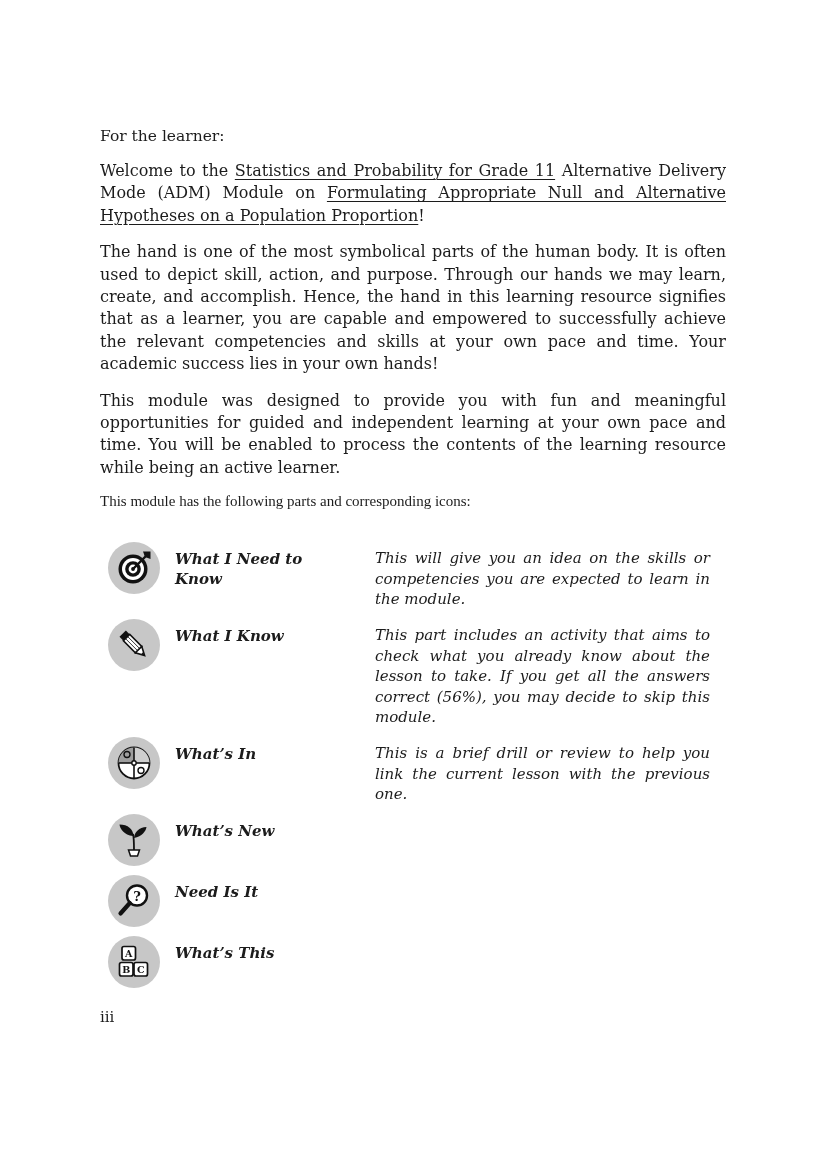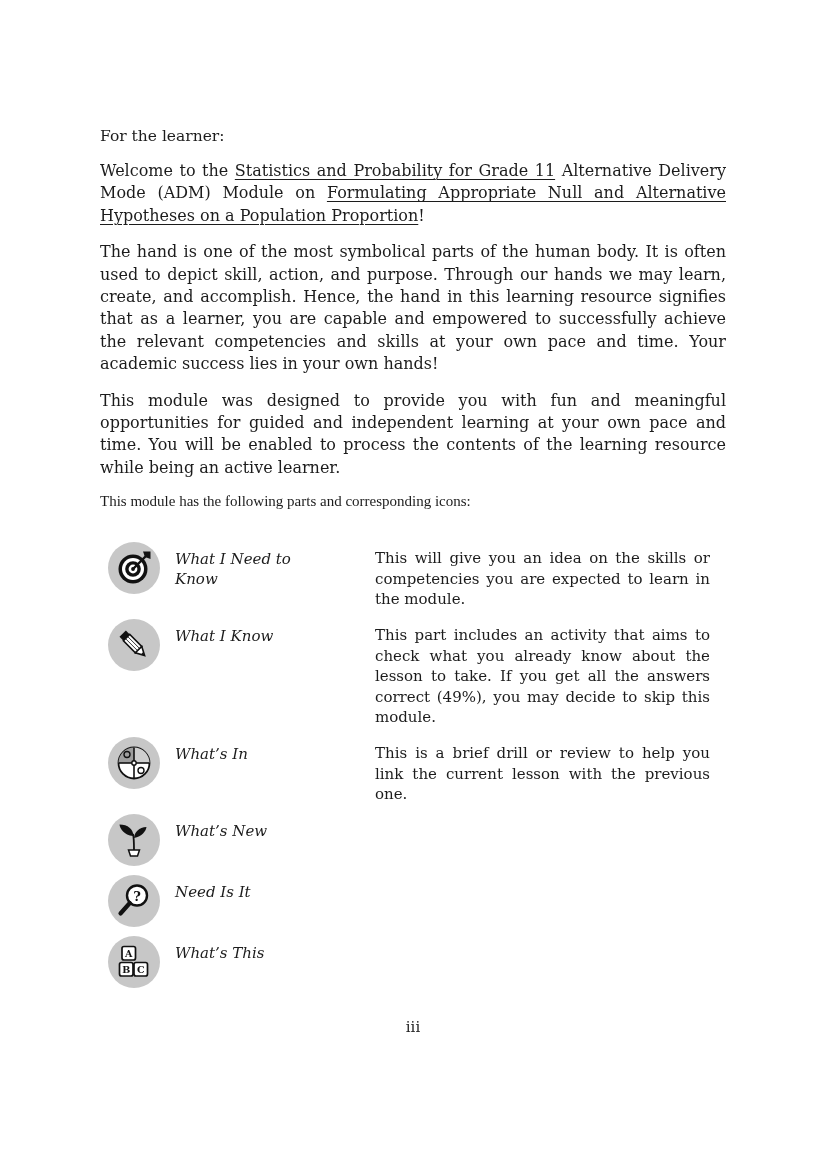--- a/index.html
+++ b/index.html
@@ -62,38 +62,38 @@
     justify-content: center;
   }
   .label-cell {
     width: 200px;
     flex-shrink: 0;
     box-sizing: border-box;
     padding-top: 8px;
   }
   .label-inner {
     max-width: 142px;
-    font-weight: normal;
+    font-weight: bold;
     font-style: italic;
     font-size: 15px;
     line-height: 19.5px;
   }
   .desc-cell {
     flex: 1;
     box-sizing: border-box;
     padding-top: 6px;
     padding-right: 16px;
     font-size: 15px;
     line-height: 20.6px;
     text-align: justify;
+    font-style: italic;
   }
   .page-number {
-    text-align: center;
-    font-size: 15px;
-    margin-top: 30px;
+    font-size: 15px;
+    margin-top: 20px;
   }
   svg { display: block; }
 </style>
 </head>
 <body>
 
 <div class="page">
 
   <p class="lead-line">For the learner:</p>
 
@@ -138,21 +138,21 @@
               <line x1="21.5" y1="10" x2="21.5" y2="26" stroke="#111" stroke-width="0.8"></line>
               <path d="M15.5 26.5 L24.5 26.5 L20 35 Z" fill="#fff" stroke="#111" stroke-width="1.6"></path>
               <path d="M18.5 31.5 L21.5 31.5 L20 35 Z" fill="#111"></path>
             </g>
           </svg>
         </div>
       </div>
       <div class="label-cell">
         <div class="label-inner">What I Know</div>
       </div>
-      <div class="desc-cell">This part includes an activity that aims to check what you already know about the lesson to take. If you get all the answers correct (49%), you may decide to skip this module.</div>
+      <div class="desc-cell">This part includes an activity that aims to check what you already know about the lesson to take. If you get all the answers correct (56%), you may decide to skip this module.</div>
     </div>
 
     <div class="part-row">
       <div class="icon-cell">
         <div class="icon-circle">
           <svg width="40" height="40" viewBox="0 0 40 40">
             <circle cx="20" cy="20" r="15.5" fill="#fff" stroke="#111" stroke-width="1.8"></circle>
             <path d="M20 4.5 A15.5 15.5 0 0 0 4.5 20 L20 20 Z" fill="#9e9e9e"></path>
             <path d="M35.5 20 A15.5 15.5 0 0 0 20 4.5 L20 20 Z" fill="#cfcfcf"></path>
             <line x1="20" y1="4.5" x2="20" y2="35.5" stroke="#111" stroke-width="1.6"></line>

